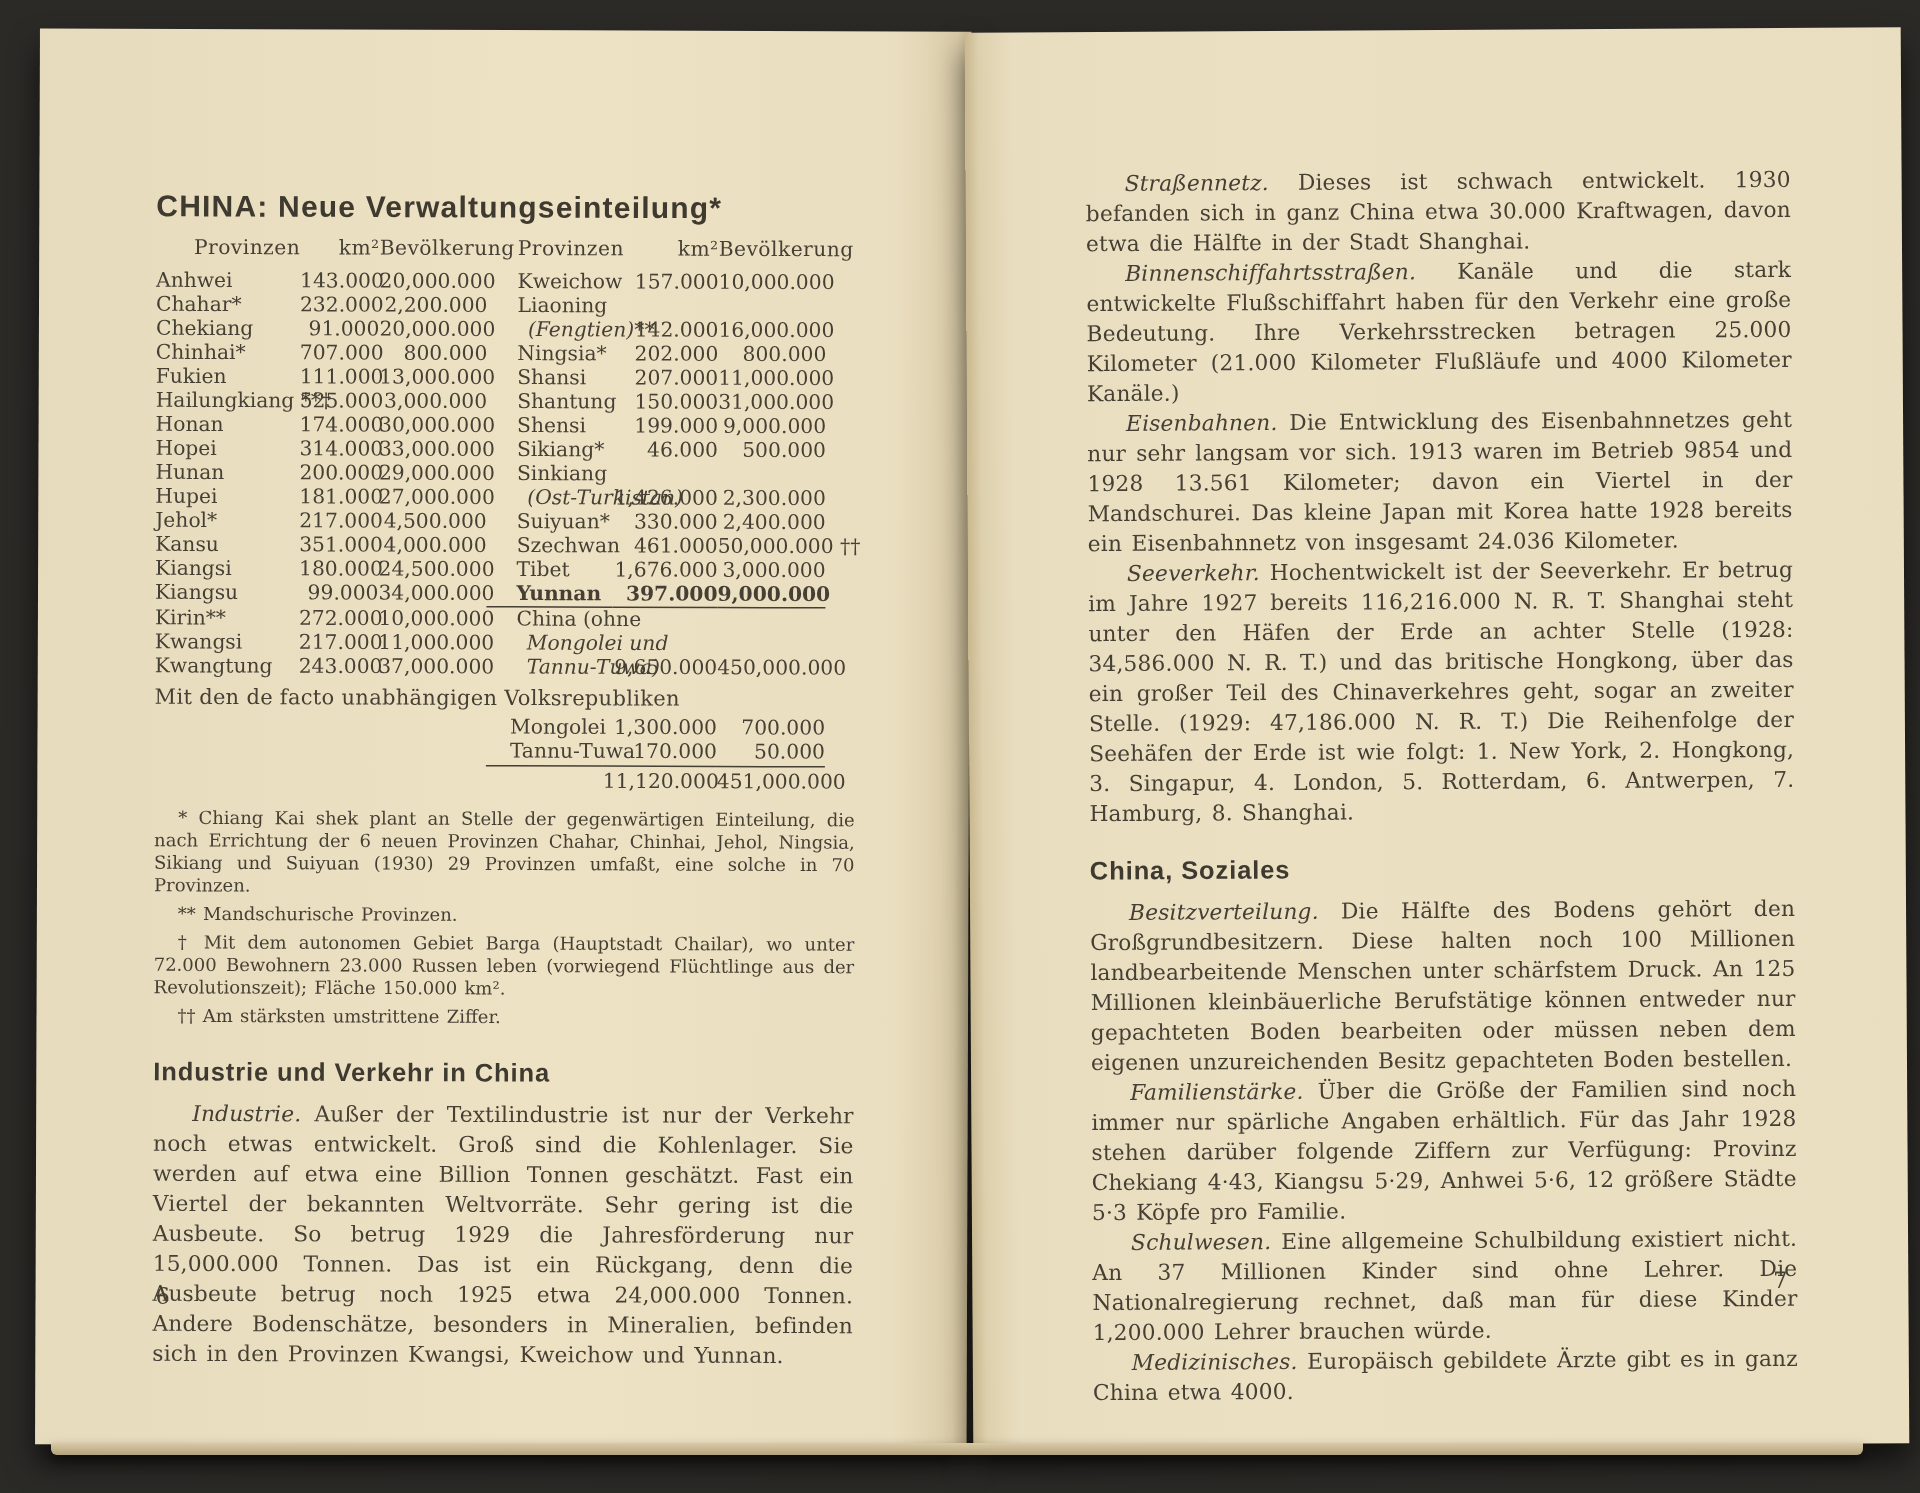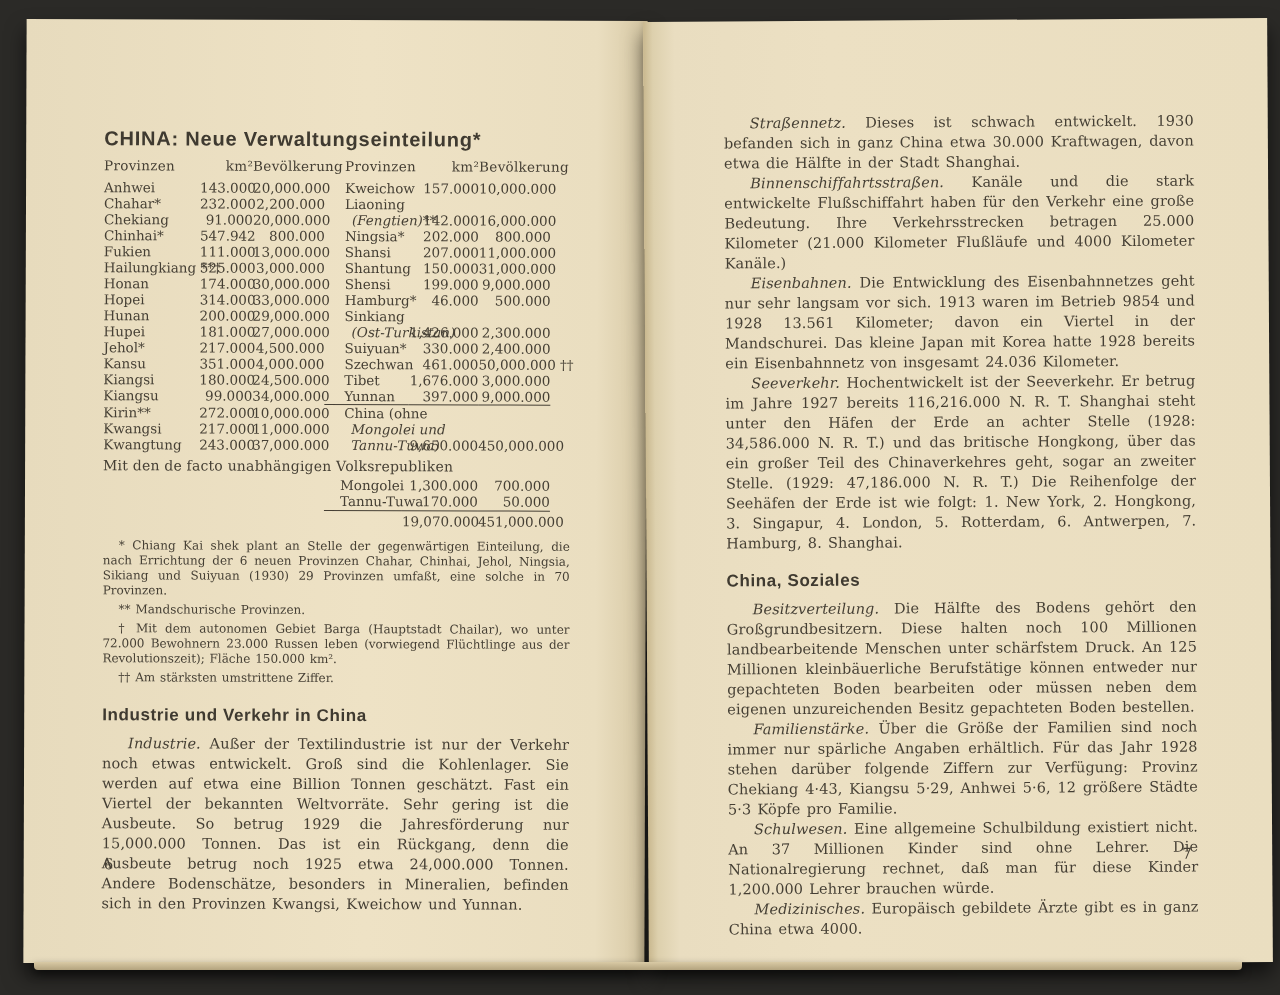--- a/index.html
+++ b/index.html
@@ -39,26 +39,26 @@
 
   .table-title{
     font-family:"Liberation Sans","DejaVu Sans",sans-serif;
     font-weight:700;font-size:20px;letter-spacing:.8px;
     margin:0;color:var(--heading);white-space:nowrap;
   }
   .ptable{
     display:grid;grid-template-columns:96px 53px 72px 84px 70px 72px;
     font-size:13.5px;line-height:16px;margin-top:7px;
   }
-  .ptable .th{margin-bottom:6px;letter-spacing:.3px;}
+  .ptable .th{margin-bottom:6px;letter-spacing:.3px;text-align:right;}
   .name{white-space:nowrap;}
   .num{text-align:right;white-space:nowrap;}
   .n2{padding-left:20px;}
   .ind{padding-left:27px;font-style:italic;}
-  .rule{border-bottom:1.5px solid var(--ink);}
+  .rule{border-bottom:1.5px solid var(--ink);font-weight:bold;}
   .mitline{font-size:14px;line-height:17px;margin:5px 0 2px;letter-spacing:.2px;white-space:nowrap;}
   .subtable{
     display:grid;grid-template-columns:78px 76px 72px;
     margin-left:221px;font-size:13.5px;line-height:16px;
   }
   .subtable .name{padding-left:16px;}
   .subtable .total{border-top:1.5px solid var(--ink);padding-top:2px;margin-top:1px;}
 
   .footnotes{margin-top:10px;font-size:12px;line-height:15px;text-align:justify;}
   .footnote{margin:0 0 4px;text-indent:16px;word-spacing:1px;}
@@ -105,21 +105,21 @@
           <span class="name n2">Liaoning</span>
           <span class="num"></span>
           <span class="num"></span>
           <span class="name">Chekiang</span>
           <span class="num">91.000</span>
           <span class="num">20,000.000</span>
           <span class="name n2 ind">(Fengtien)**</span>
           <span class="num">142.000</span>
           <span class="num">16,000.000</span>
           <span class="name">Chinhai*</span>
-          <span class="num">547.942</span>
+          <span class="num">707.000</span>
           <span class="num">800.000</span>
           <span class="name n2">Ningsia*</span>
           <span class="num">202.000</span>
           <span class="num">800.000</span>
           <span class="name">Fukien</span>
           <span class="num">111.000</span>
           <span class="num">13,000.000</span>
           <span class="name n2">Shansi</span>
           <span class="num">207.000</span>
           <span class="num">11,000.000</span>
@@ -131,21 +131,21 @@
           <span class="num">31,000.000</span>
           <span class="name">Honan</span>
           <span class="num">174.000</span>
           <span class="num">30,000.000</span>
           <span class="name n2">Shensi</span>
           <span class="num">199.000</span>
           <span class="num">9,000.000</span>
           <span class="name">Hopei</span>
           <span class="num">314.000</span>
           <span class="num">33,000.000</span>
-          <span class="name n2">Hamburg*</span>
+          <span class="name n2">Sikiang*</span>
           <span class="num">46.000</span>
           <span class="num">500.000</span>
           <span class="name">Hunan</span>
           <span class="num">200.000</span>
           <span class="num">29,000.000</span>
           <span class="name n2">Sinkiang</span>
           <span class="num"></span>
           <span class="num"></span>
           <span class="name">Hupei</span>
           <span class="num">181.000</span>
@@ -198,21 +198,21 @@
         </div>
       <p class="mitline">Mit den de facto unabhängigen Volksrepubliken</p>
       <div class="subtable">
           <span class="name">Mongolei</span>
           <span class="num">1,300.000</span>
           <span class="num">700.000</span>
           <span class="name">Tannu-Tuwa</span>
           <span class="num">170.000</span>
           <span class="num">50.000</span>
           <span class="name total"></span>
-          <span class="num total">19,070.000</span>
+          <span class="num total">11,120.000</span>
           <span class="num total">451,000.000</span>
         </div>
       <div class="footnotes">
           <p class="footnote">* Chiang Kai shek plant an Stelle der gegenwärtigen Einteilung, die nach Errichtung der 6 neuen Provinzen Chahar, Chinhai, Jehol, Ningsia, Sikiang und Suiyuan (1930) 29 Provinzen umfaßt, eine solche in 70 Provinzen.</p>
           <p class="footnote">** Mandschurische Provinzen.</p>
           <p class="footnote">† Mit dem autonomen Gebiet Barga (Hauptstadt Chailar), wo unter 72.000 Bewohnern 23.000 Russen leben (vorwiegend Flüchtlinge aus der Revolutionszeit); Fläche 150.000 km².</p>
           <p class="footnote">†† Am stärksten umstrittene Ziffer.</p>
         </div>
       <h2 class="sec-head">Industrie und Verkehr in China</h2>
       <div class="paras">

